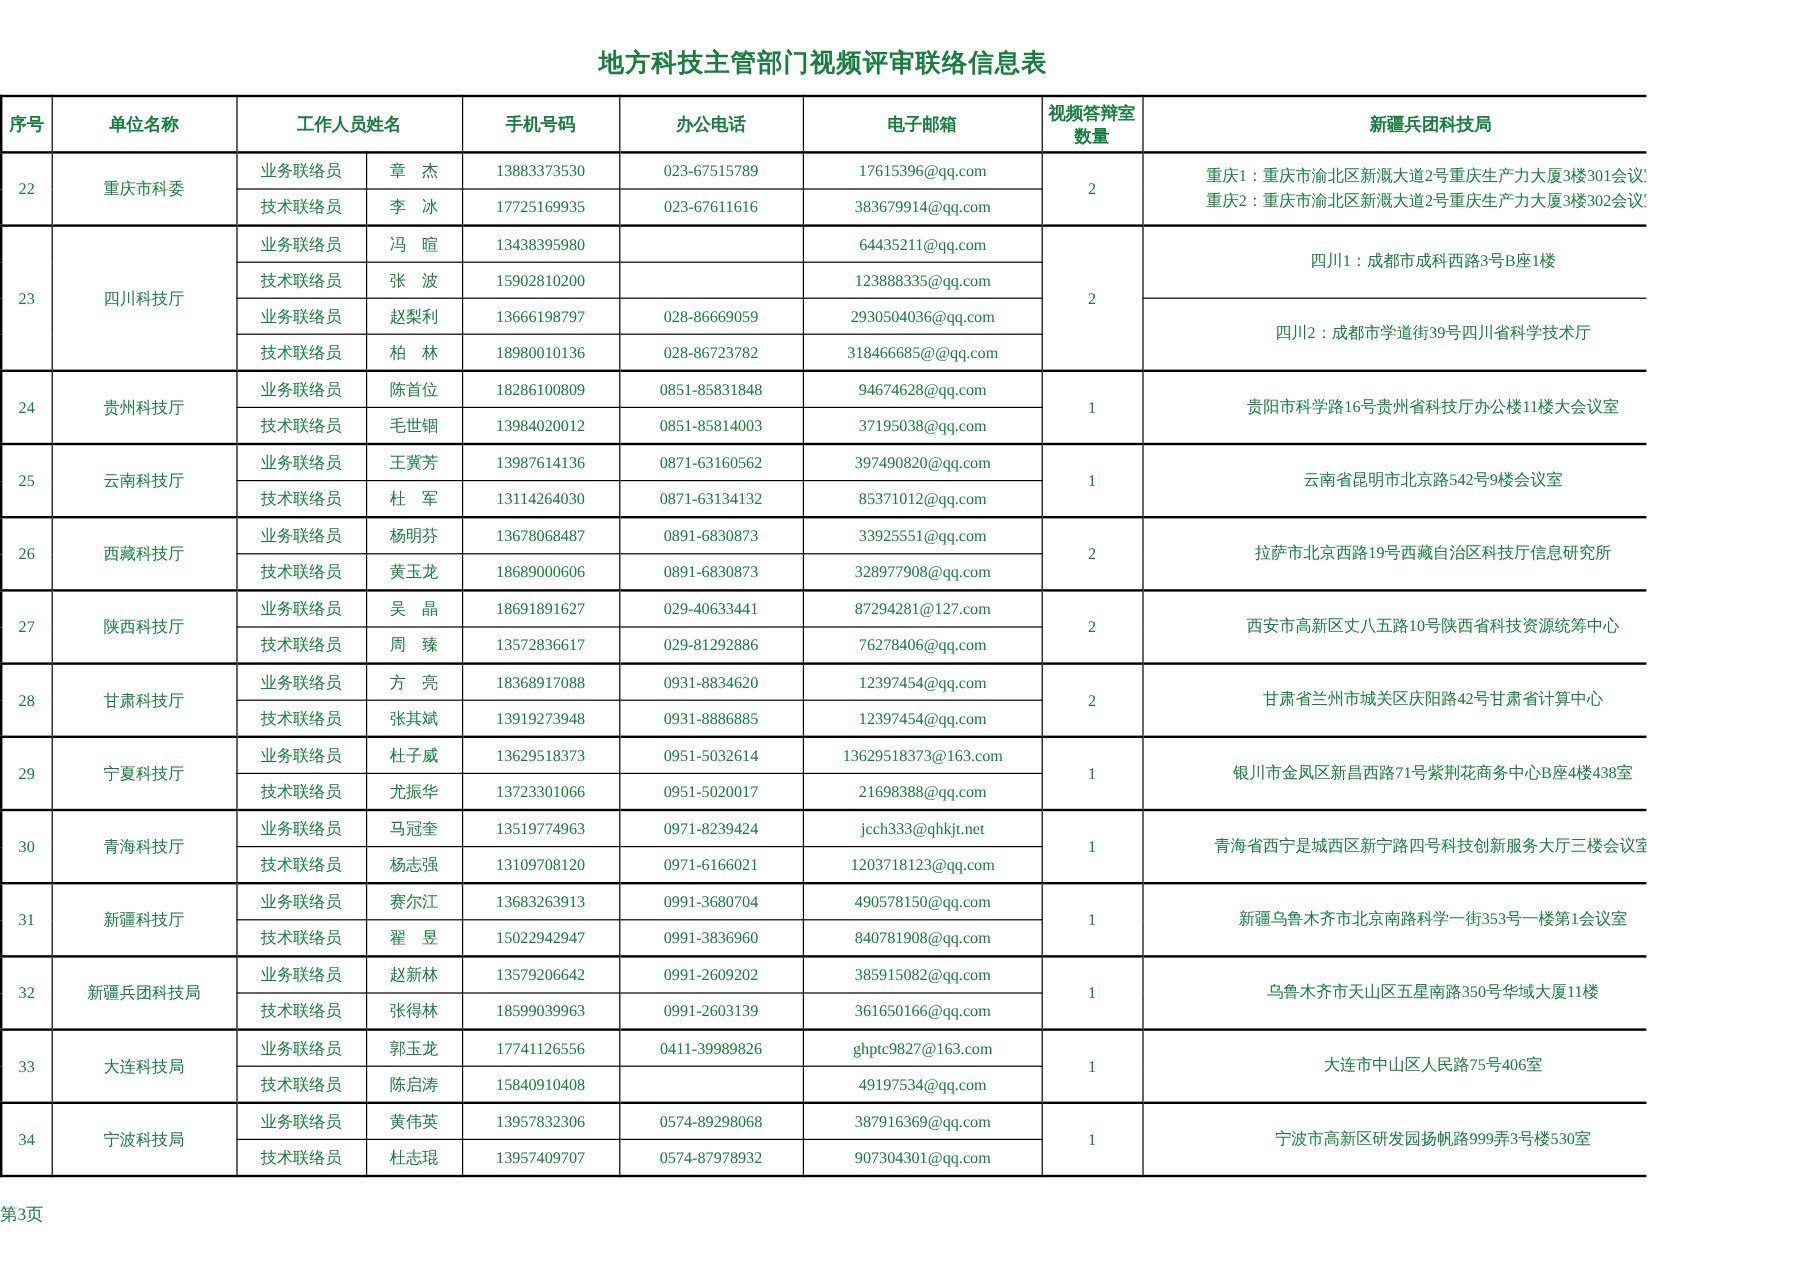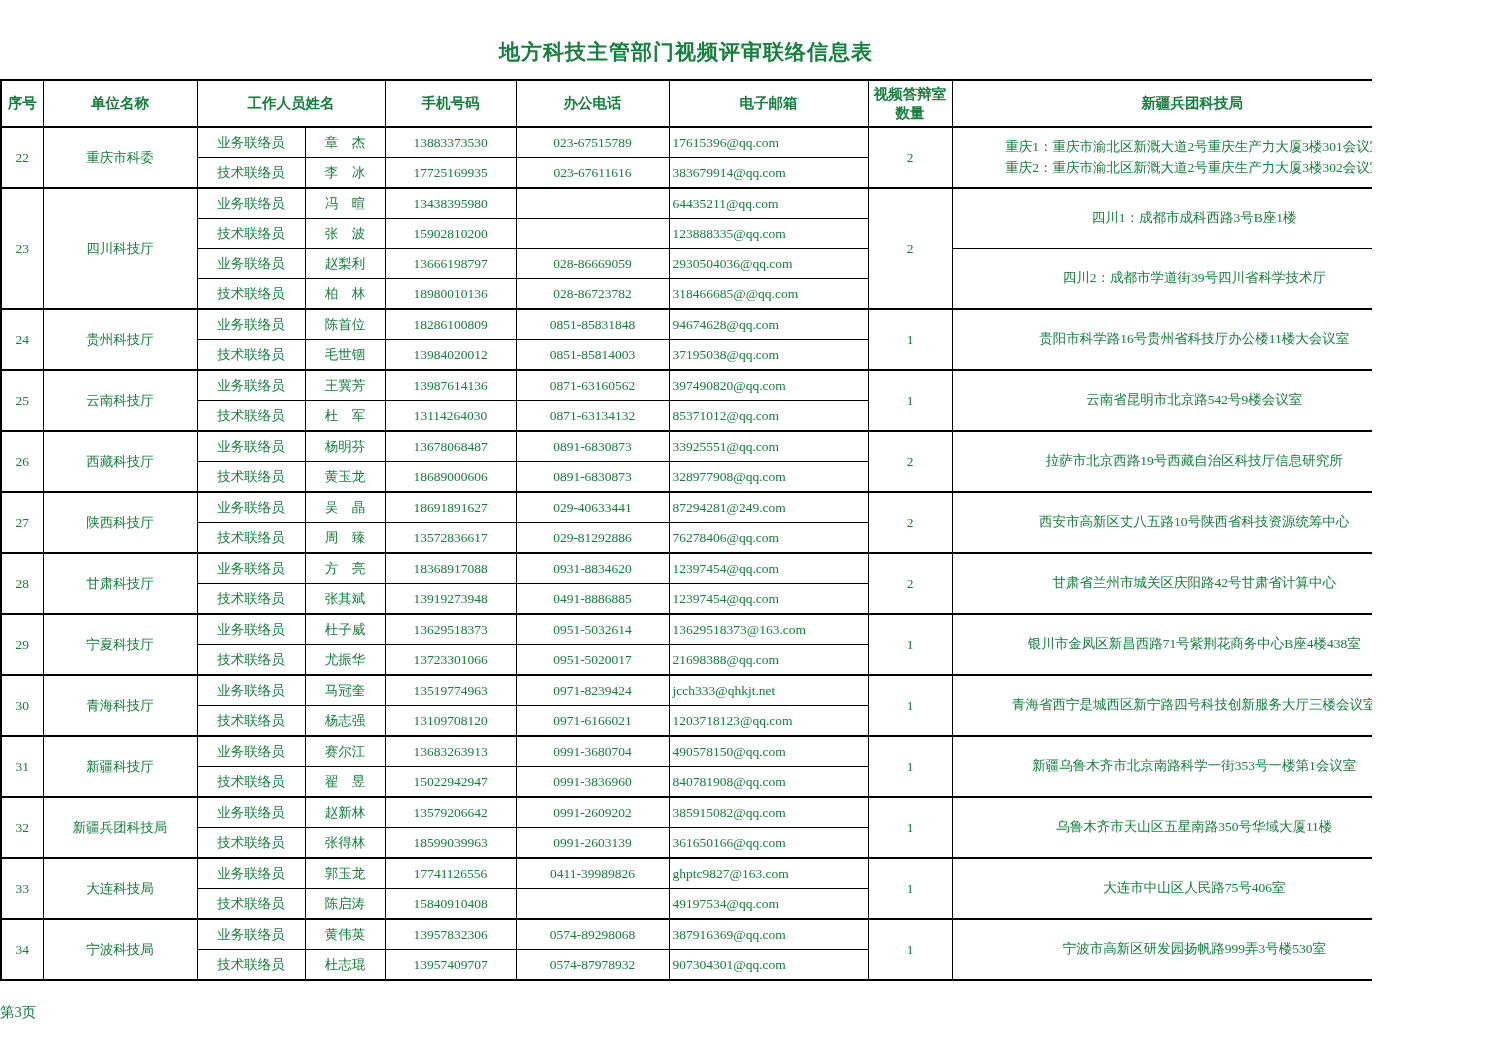--- a/index.html
+++ b/index.html
@@ -36,21 +36,21 @@
   }
   .contact-table thead th{
     height:45px;
     font-weight:bold;
     font-size:14.5px;
     white-space:pre-line;
     border-bottom:2px solid #000;
   }
   .contact-table tbody td{height:29px;}
   .contact-table tr.group-start td{border-top:2px solid #000;}
-  .contact-table td.email{text-align:left;padding-left:3px;}
+  .contact-table td.email{text-align:center;padding-left:3px;}
   .contact-table td.addr{
     text-align:center;
     padding-left:6px;
     line-height:1.55;
   }
   .page-footer{
     margin-top:22px;
     text-align:left;
     font-size:14.5px;
   }
@@ -193,21 +193,21 @@
           <td>0891-6830873</td>
           <td class="email">328977908@qq.com</td>
         </tr>
         <tr class="group-start">
           <td rowspan="2">27</td>
           <td rowspan="2">陕西科技厅</td>
           <td>业务联络员</td>
           <td>吴　晶</td>
           <td>18691891627</td>
           <td>029-40633441</td>
-          <td class="email">87294281@249.com</td>
+          <td class="email">87294281@127.com</td>
           <td rowspan="2">2</td>
           <td rowspan="2" class="addr">西安市高新区丈八五路10号陕西省科技资源统筹中心</td>
         </tr>
         <tr>
           <td>技术联络员</td>
           <td>周　臻</td>
           <td>13572836617</td>
           <td>029-81292886</td>
           <td class="email">76278406@qq.com</td>
         </tr>
@@ -219,21 +219,21 @@
           <td>18368917088</td>
           <td>0931-8834620</td>
           <td class="email">12397454@qq.com</td>
           <td rowspan="2">2</td>
           <td rowspan="2" class="addr">甘肃省兰州市城关区庆阳路42号甘肃省计算中心</td>
         </tr>
         <tr>
           <td>技术联络员</td>
           <td>张其斌</td>
           <td>13919273948</td>
-          <td>0491-8886885</td>
+          <td>0931-8886885</td>
           <td class="email">12397454@qq.com</td>
         </tr>
         <tr class="group-start">
           <td rowspan="2">29</td>
           <td rowspan="2">宁夏科技厅</td>
           <td>业务联络员</td>
           <td>杜子威</td>
           <td>13629518373</td>
           <td>0951-5032614</td>
           <td class="email">13629518373@163.com</td>

